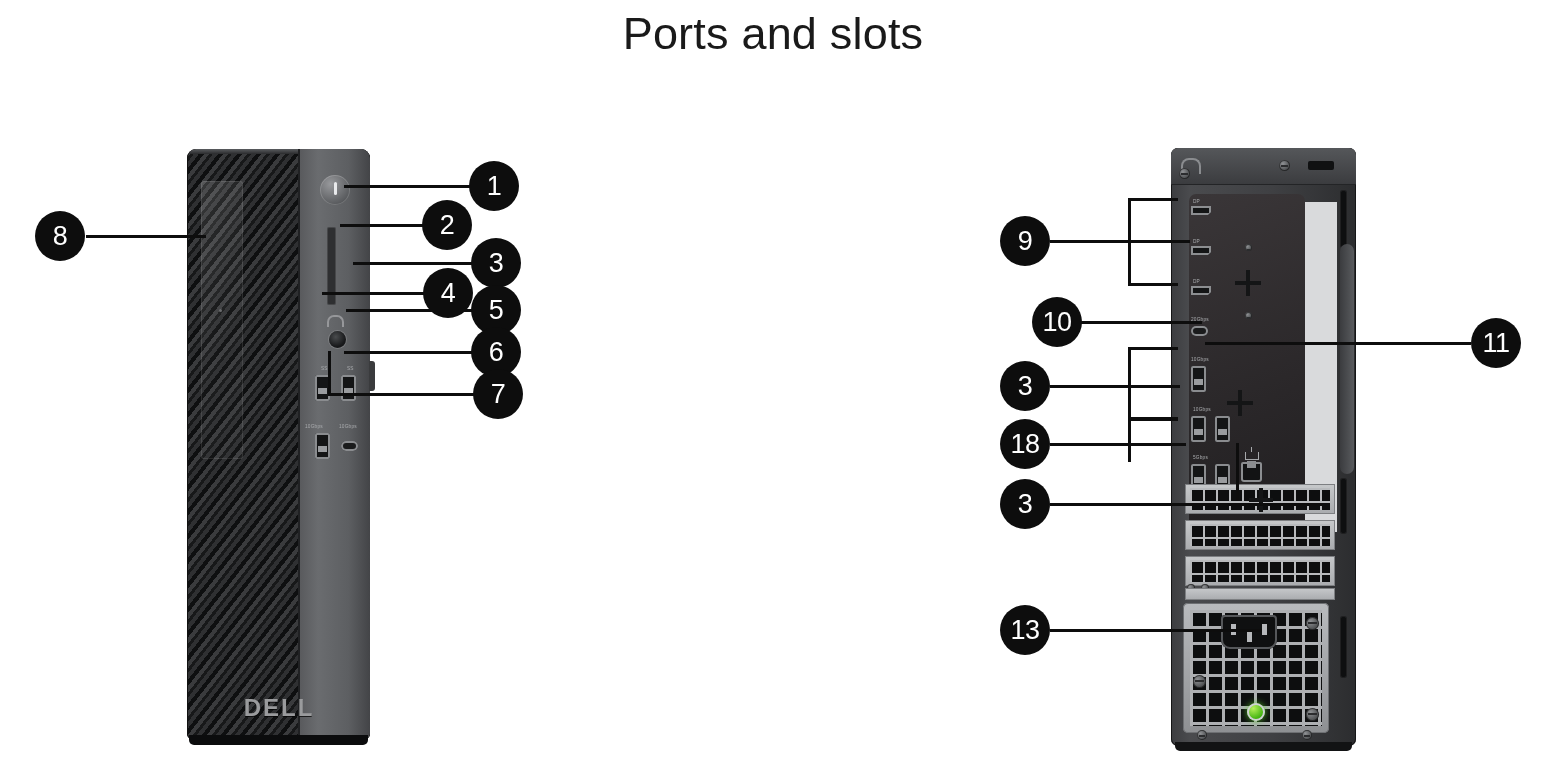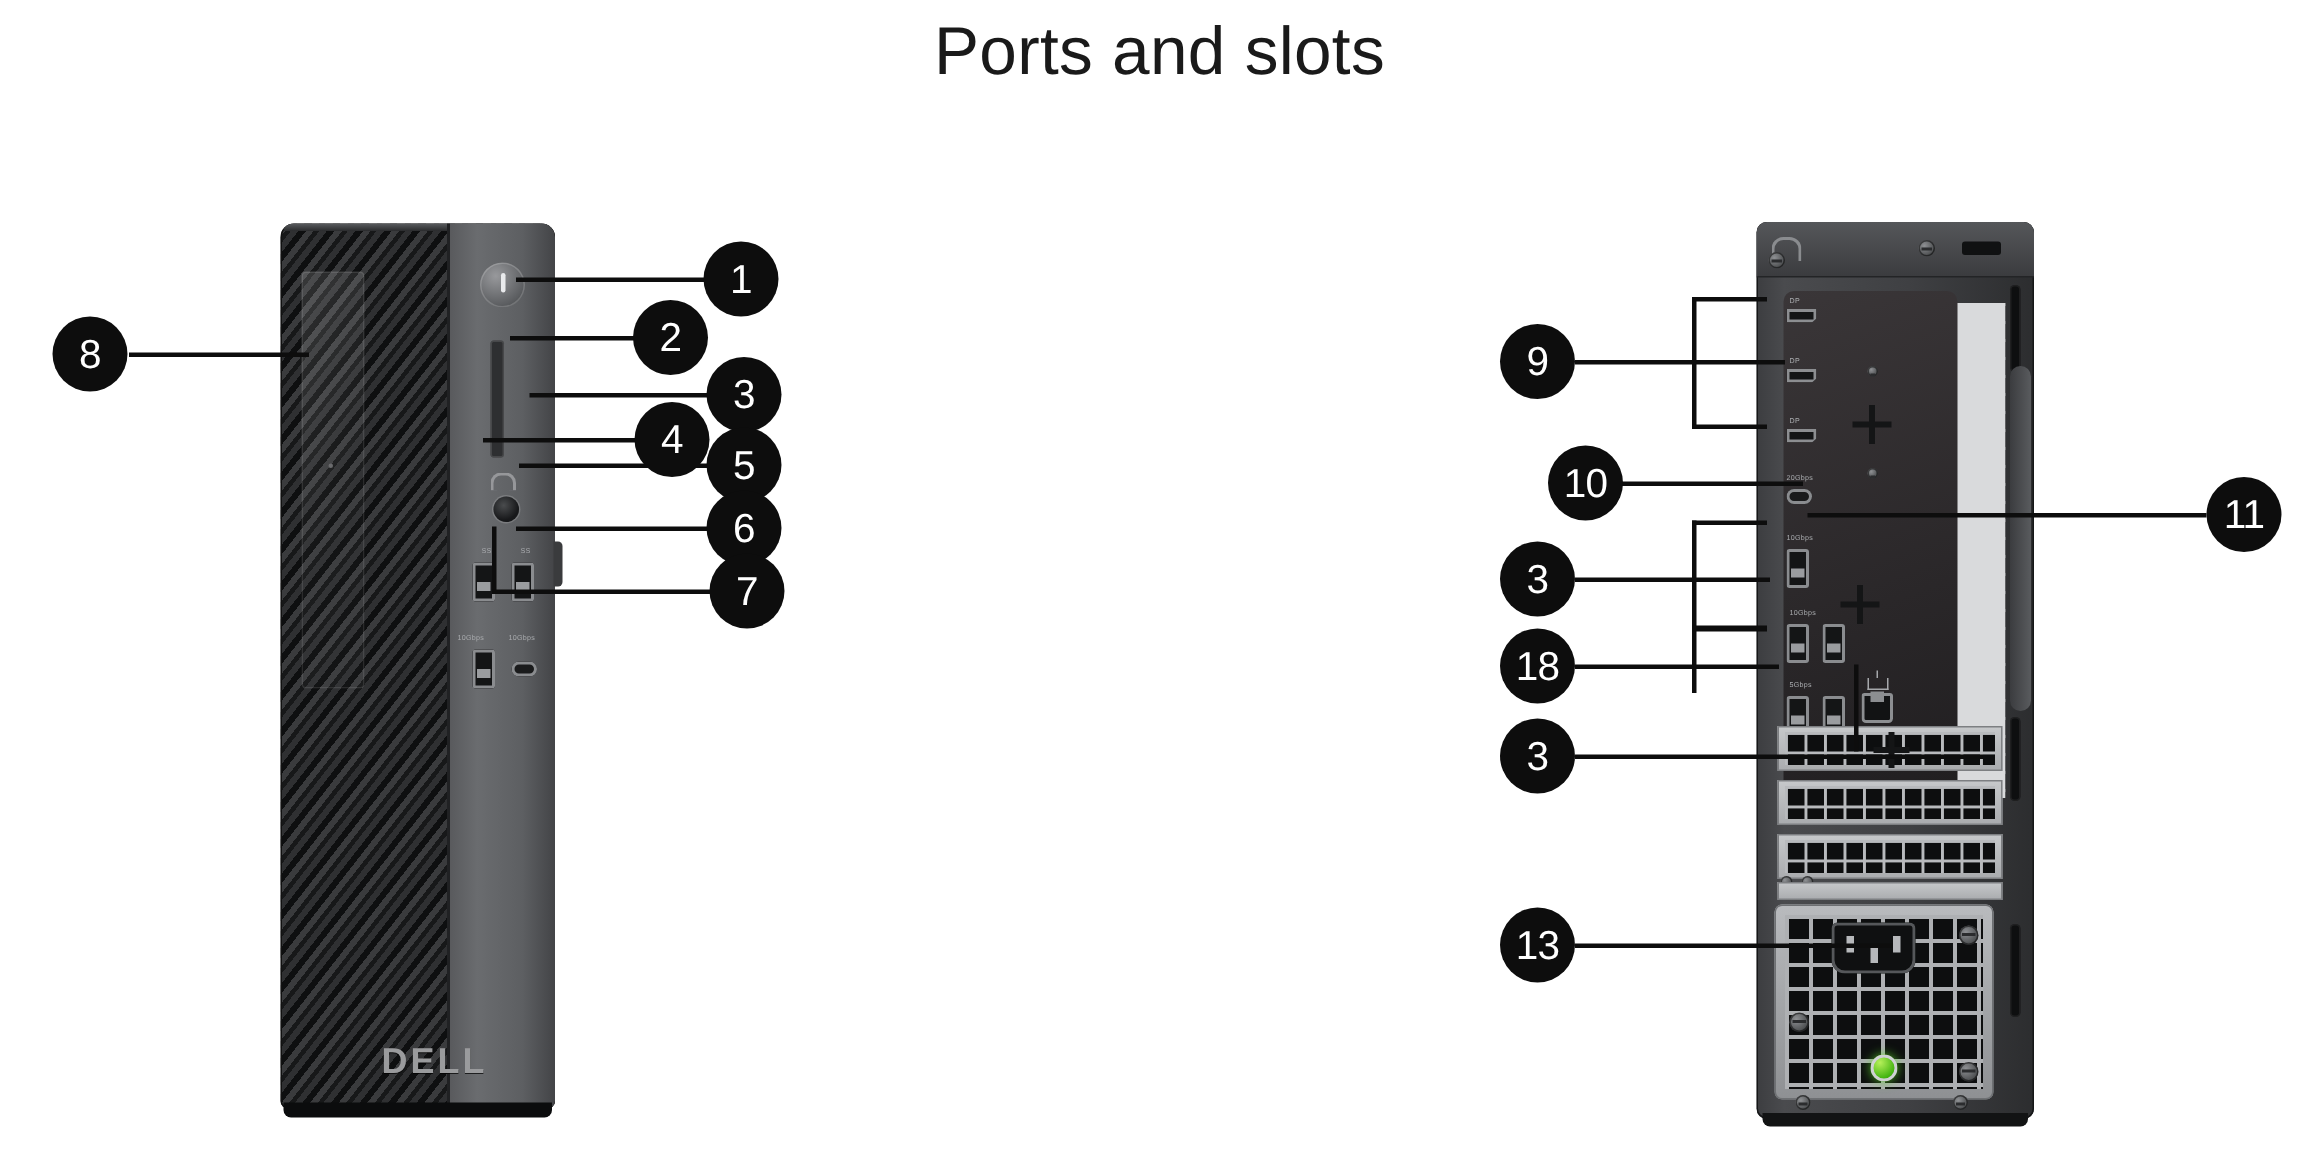--- a/index.html
+++ b/index.html
@@ -52,21 +52,21 @@
   }
   
   .bezel-inset{
     position:absolute;left:14px;top:32px;width:42px;height:278px;
     background:linear-gradient(115deg,rgba(255,255,255,.14),rgba(255,255,255,.02) 60%);
     border-radius:3px;box-shadow:inset 0 0 0 1px rgba(255,255,255,.10);
   }
   .bezel-dot{position:absolute;left:32px;top:160px;width:3px;height:3px;border-radius:50%;background:#6a6b6d;}
 
   .dell-logo{
-    position:absolute;left:46px;top:545px;width:92px;text-align:right;
+    position:absolute;left:46px;top:545px;width:92px;text-align:center;
     color:#9a9b9d;font-size:24px;font-weight:700;letter-spacing:2px;
     text-shadow:0 1px 0 rgba(0,0,0,.7);
   }
   .front-foot{
     position:absolute;left:2px;bottom:-6px;width:179px;height:10px;border-radius:0 0 5px 5px;
     background:#0b0c0d;
   }
   .front-top-hl{
     position:absolute;left:2px;top:0;right:2px;height:5px;border-radius:9px 9px 0 0;
     background:linear-gradient(180deg,#5a5c5f,#2a2b2d);

